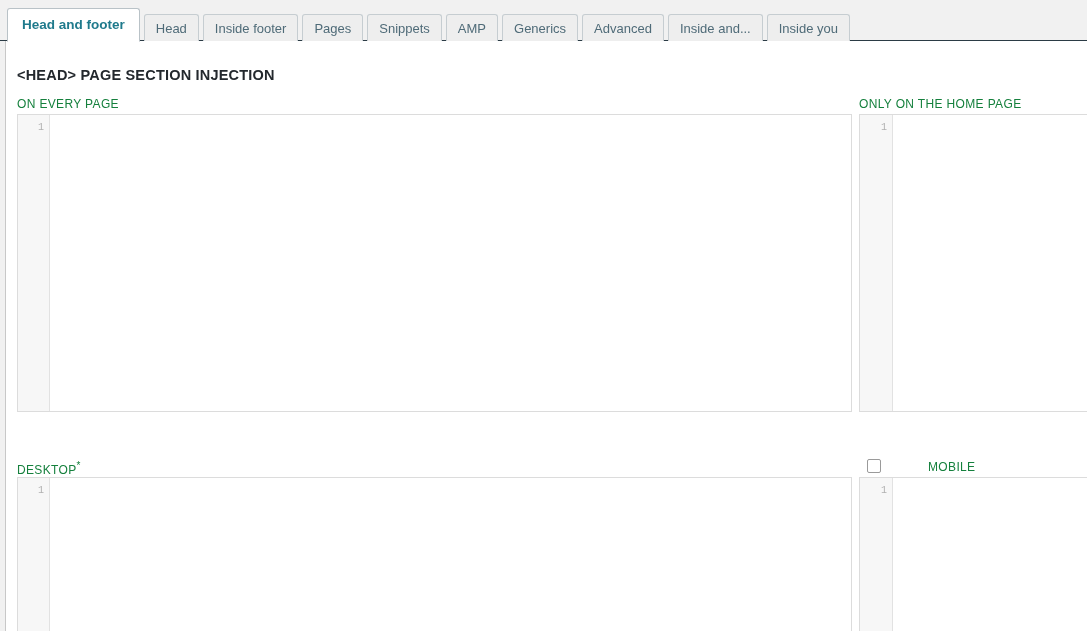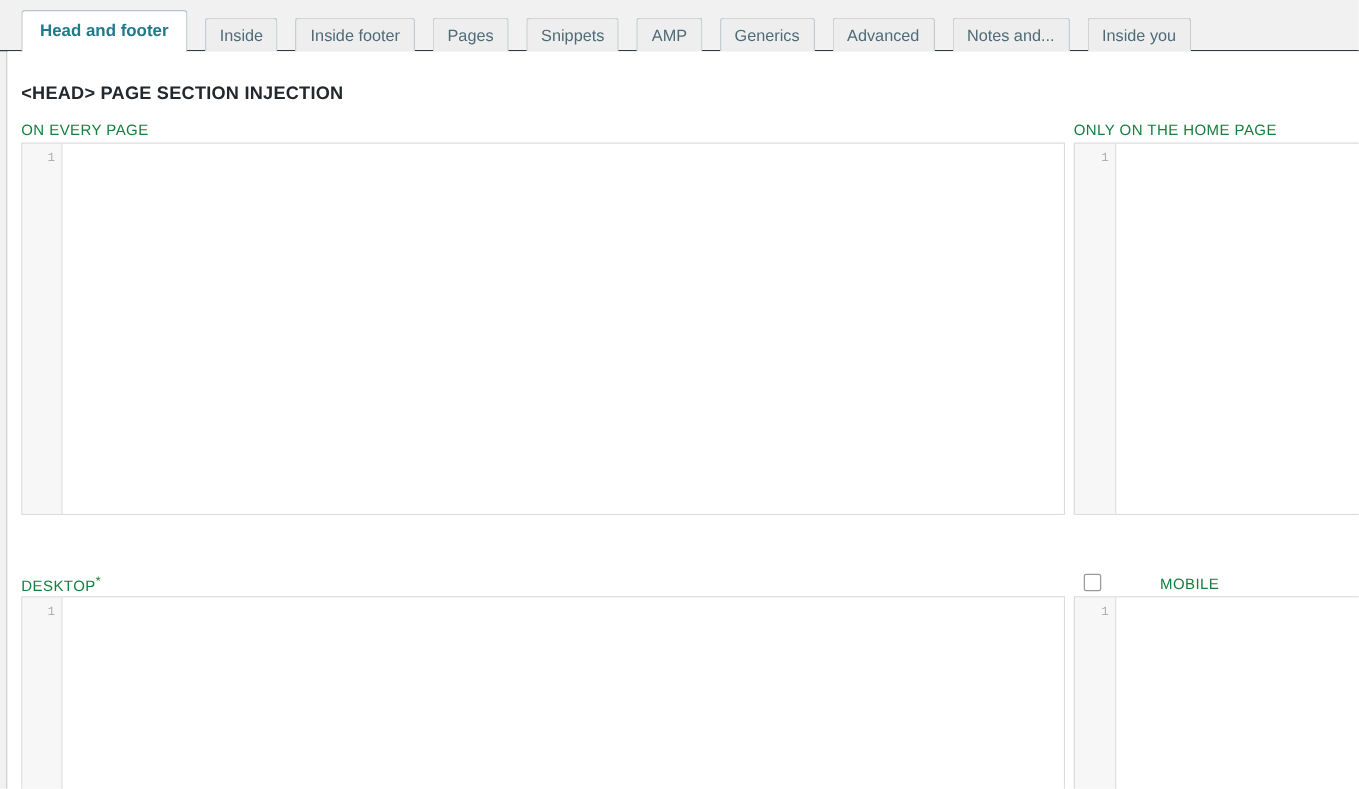--- a/index.html
+++ b/index.html
@@ -64,21 +64,20 @@
     font-size: 13px;
     color: #4f6b78;
     background: #eeeeee;
     border: 1px solid #c6cdd1;
     border-bottom: none;
     border-radius: 3px 3px 0 0;
     white-space: nowrap;
     box-sizing: border-box;
     cursor: pointer;
     user-select: none;
-    margin-left: 10px;
   }
   .tab.active {
     height: 34px;
     line-height: 32px;
     padding: 0 14px;
     font-weight: bold;
     color: #1f7a8c;
     background: #ffffff;
     border: 1px solid #b9c2c7;
     border-bottom: 1px solid #ffffff;
@@ -186,42 +185,42 @@
 <div id="page">
 
   <div class="left-rail"></div>
 
   <div class="tabbar">
     <div class="tabs">
       <div class="tab active">
         <span>Head and footer</span>
       </div>
       <div class="tab">
-        <span>Inside</span>
+        <span>Head</span>
       </div>
       <div class="tab">
         <span>Inside footer</span>
       </div>
       <div class="tab">
         <span>Pages</span>
       </div>
       <div class="tab">
         <span>Snippets</span>
       </div>
       <div class="tab">
         <span>AMP</span>
       </div>
       <div class="tab">
         <span>Generics</span>
       </div>
       <div class="tab">
         <span>Advanced</span>
       </div>
       <div class="tab">
-        <span>Notes and...</span>
+        <span>Inside and...</span>
       </div>
       <div class="tab">
         <span>Inside you</span>
       </div>
     </div>
   </div>
 
   <div class="content">
 
     <div class="section-title" style="left:11px; top:26px;">&lt;HEAD&gt; PAGE SECTION INJECTION</div>

